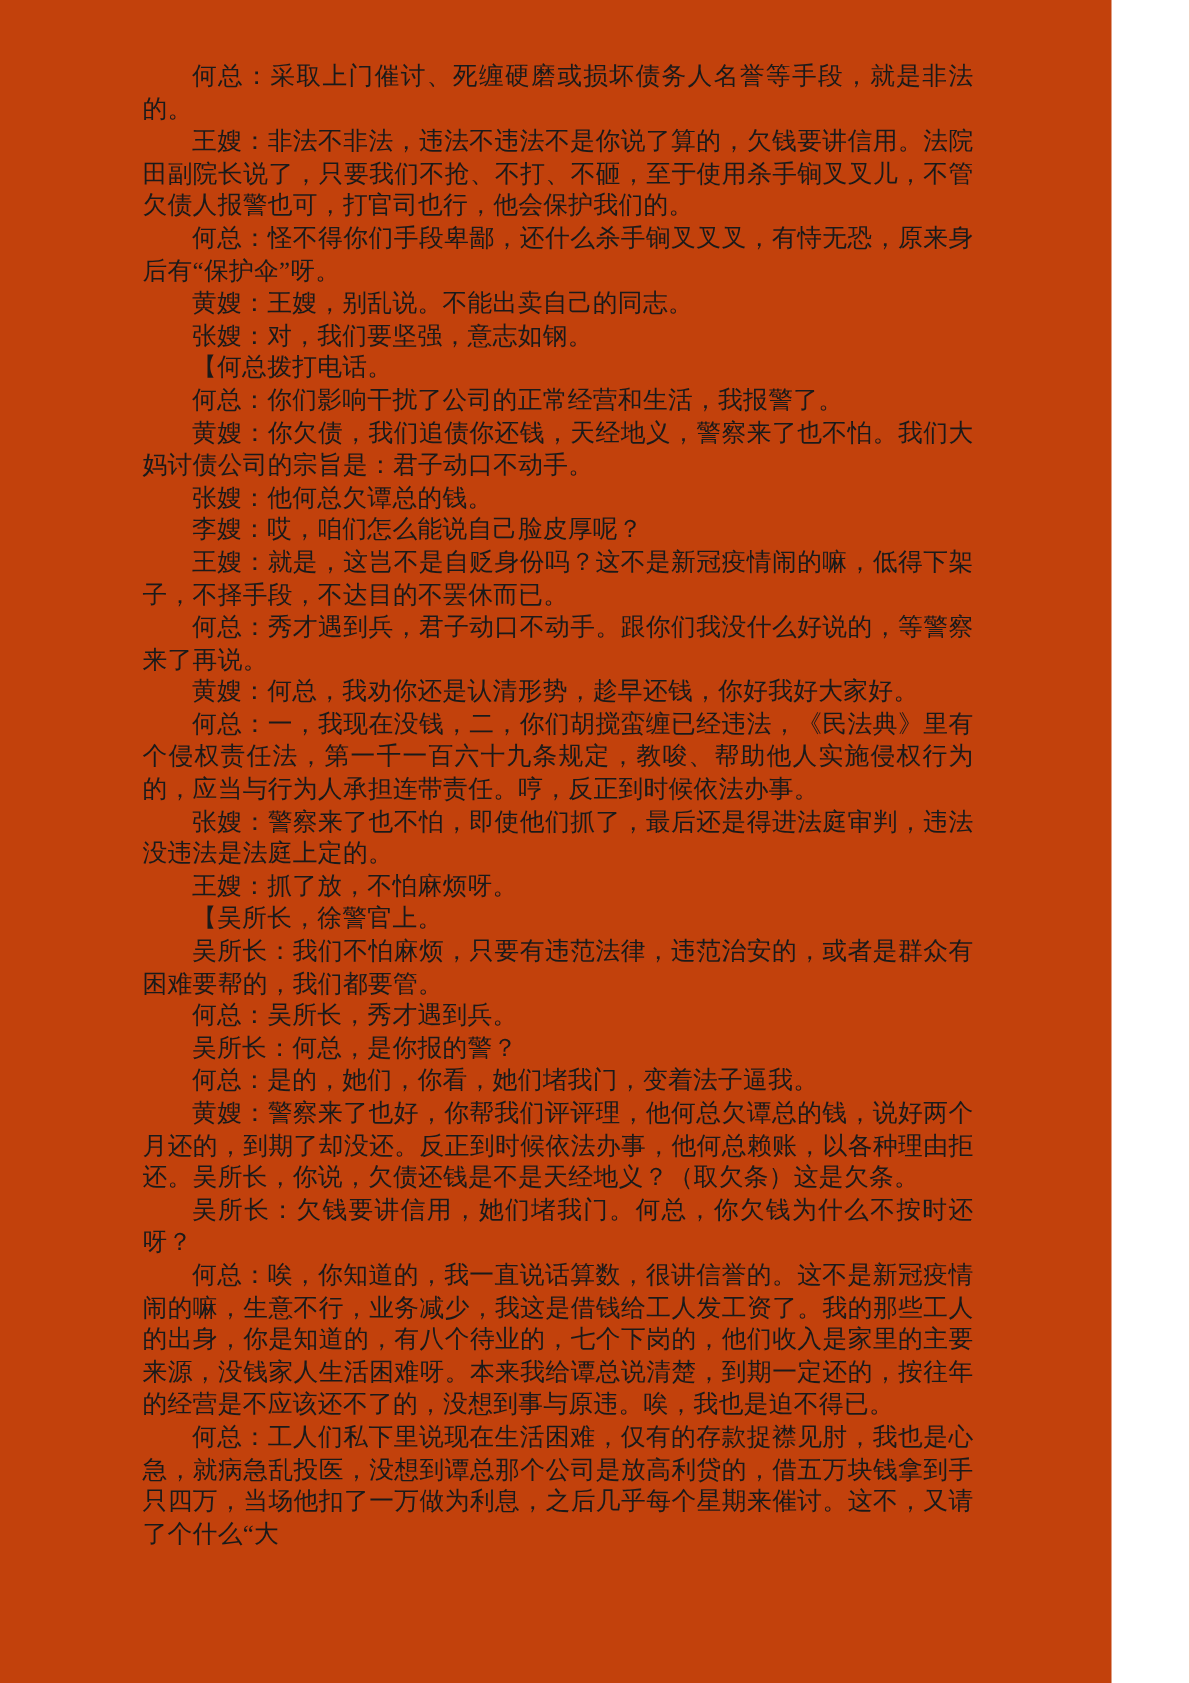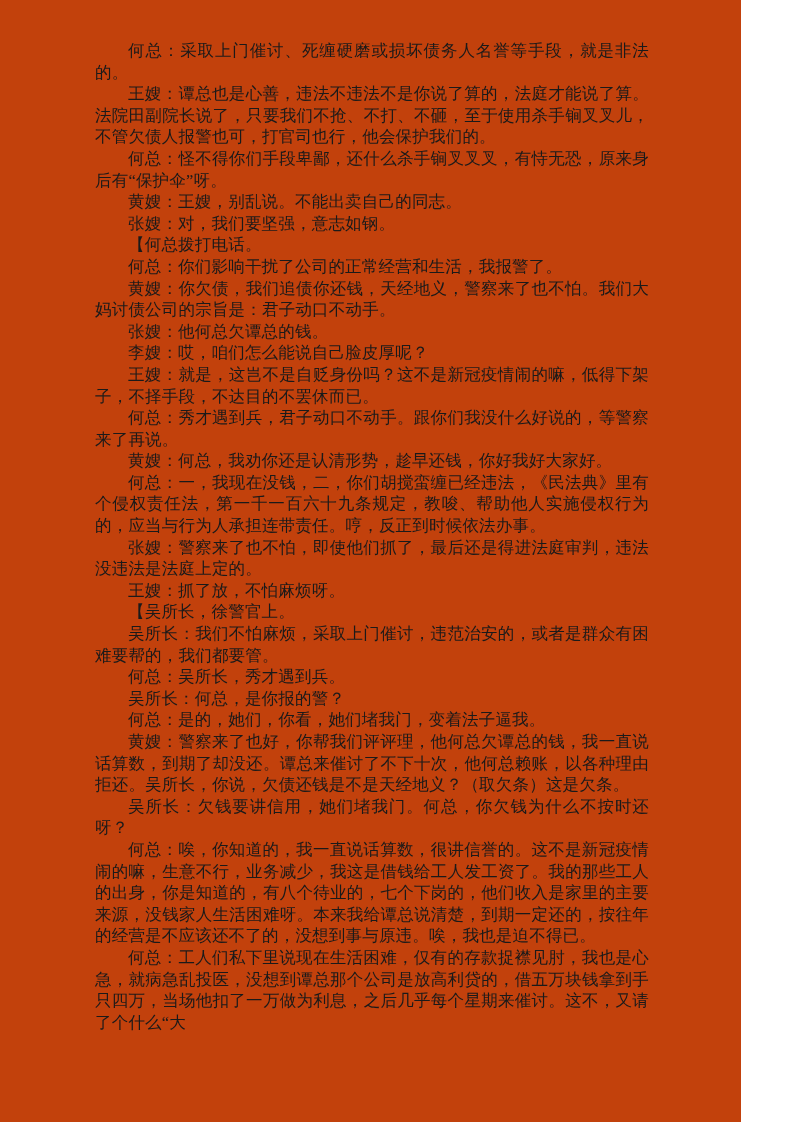--- a/index.html
+++ b/index.html
@@ -31,37 +31,37 @@
     text-indent: 2em;
     word-break: break-all;
     letter-spacing: 0.2px;
   }
 </style>
 </head>
 <body>
 
 <div class="page">
   <p class="para">何总：采取上门催讨、死缠硬磨或损坏债务人名誉等手段，就是非法的。</p>
-  <p class="para">王嫂：谭总也是心善，违法不违法不是你说了算的，法庭才能说了算。法院田副院长说了，只要我们不抢、不打、不砸，至于使用杀手锏叉叉儿，不管欠债人报警也可，打官司也行，他会保护我们的。</p>
+  <p class="para">王嫂：非法不非法，违法不违法不是你说了算的，欠钱要讲信用。法院田副院长说了，只要我们不抢、不打、不砸，至于使用杀手锏叉叉儿，不管欠债人报警也可，打官司也行，他会保护我们的。</p>
   <p class="para">何总：怪不得你们手段卑鄙，还什么杀手锏叉叉叉，有恃无恐，原来身后有“保护伞”呀。</p>
   <p class="para">黄嫂：王嫂，别乱说。不能出卖自己的同志。</p>
   <p class="para">张嫂：对，我们要坚强，意志如钢。</p>
   <p class="para">【何总拨打电话。</p>
   <p class="para">何总：你们影响干扰了公司的正常经营和生活，我报警了。</p>
   <p class="para">黄嫂：你欠债，我们追债你还钱，天经地义，警察来了也不怕。我们大妈讨债公司的宗旨是：君子动口不动手。</p>
   <p class="para">张嫂：他何总欠谭总的钱。</p>
   <p class="para">李嫂：哎，咱们怎么能说自己脸皮厚呢？</p>
   <p class="para">王嫂：就是，这岂不是自贬身份吗？这不是新冠疫情闹的嘛，低得下架子，不择手段，不达目的不罢休而已。</p>
   <p class="para">何总：秀才遇到兵，君子动口不动手。跟你们我没什么好说的，等警察来了再说。</p>
   <p class="para">黄嫂：何总，我劝你还是认清形势，趁早还钱，你好我好大家好。</p>
   <p class="para">何总：一，我现在没钱，二，你们胡搅蛮缠已经违法，《民法典》里有个侵权责任法，第一千一百六十九条规定，教唆、帮助他人实施侵权行为的，应当与行为人承担连带责任。哼，反正到时候依法办事。</p>
   <p class="para">张嫂：警察来了也不怕，即使他们抓了，最后还是得进法庭审判，违法没违法是法庭上定的。</p>
   <p class="para">王嫂：抓了放，不怕麻烦呀。</p>
   <p class="para">【吴所长，徐警官上。</p>
-  <p class="para">吴所长：我们不怕麻烦，采取上门催讨，违范治安的，或者是群众有困难要帮的，我们都要管。</p>
+  <p class="para">吴所长：我们不怕麻烦，只要有违范法律，违范治安的，或者是群众有困难要帮的，我们都要管。</p>
   <p class="para">何总：吴所长，秀才遇到兵。</p>
   <p class="para">吴所长：何总，是你报的警？</p>
   <p class="para">何总：是的，她们，你看，她们堵我门，变着法子逼我。</p>
-  <p class="para">黄嫂：警察来了也好，你帮我们评评理，他何总欠谭总的钱，我一直说话算数，到期了却没还。谭总来催讨了不下十次，他何总赖账，以各种理由拒还。吴所长，你说，欠债还钱是不是天经地义？（取欠条）这是欠条。</p>
+  <p class="para">黄嫂：警察来了也好，你帮我们评评理，他何总欠谭总的钱，说好两个月还的，到期了却没还。反正到时候依法办事，他何总赖账，以各种理由拒还。吴所长，你说，欠债还钱是不是天经地义？（取欠条）这是欠条。</p>
   <p class="para">吴所长：欠钱要讲信用，她们堵我门。何总，你欠钱为什么不按时还呀？</p>
   <p class="para">何总：唉，你知道的，我一直说话算数，很讲信誉的。这不是新冠疫情闹的嘛，生意不行，业务减少，我这是借钱给工人发工资了。我的那些工人的出身，你是知道的，有八个待业的，七个下岗的，他们收入是家里的主要来源，没钱家人生活困难呀。本来我给谭总说清楚，到期一定还的，按往年的经营是不应该还不了的，没想到事与原违。唉，我也是迫不得已。</p>
   <p class="para">何总：工人们私下里说现在生活困难，仅有的存款捉襟见肘，我也是心急，就病急乱投医，没想到谭总那个公司是放高利贷的，借五万块钱拿到手只四万，当场他扣了一万做为利息，之后几乎每个星期来催讨。这不，又请了个什么“大</p>
 </div>
 
 </body></html>

